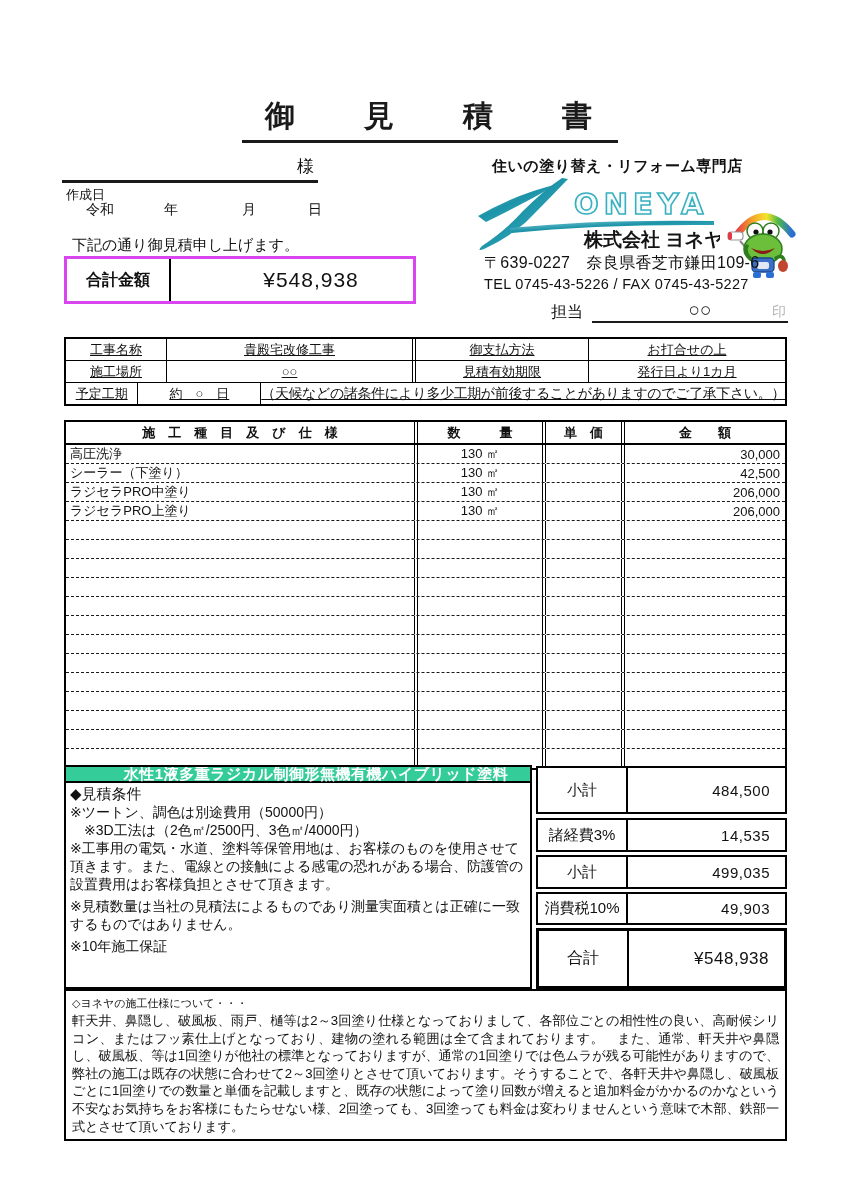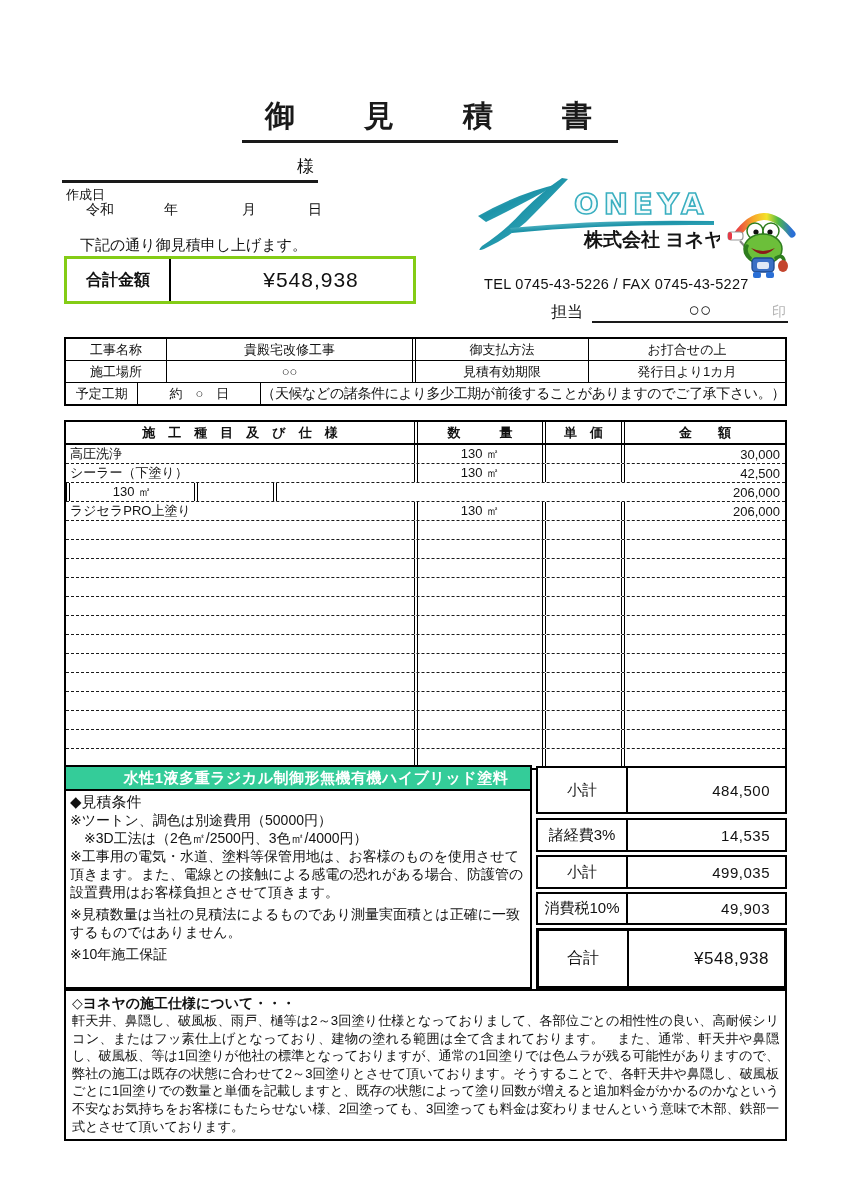--- a/index.html
+++ b/index.html
@@ -15,40 +15,40 @@
     font-size:30px;font-weight:bold;letter-spacing:3px;color:#1a1a1a;
     padding-bottom:3px;border-bottom:1px solid #1a1a1a;}
   .doc-title-rule{left:242px;top:140px;width:376px;height:0;border-top:3px solid #1a1a1a;}
 
   
   .customer-line{left:62px;top:152px;width:256px;height:28px;border-bottom:3px solid #1a1a1a;}
   .customer-suffix{position:absolute;right:4px;bottom:2px;font-size:17px;}
   .created-label{left:66px;top:186px;font-size:13px;}
   .era-row{left:64px;top:201px;width:300px;height:18px;font-size:14px;}
   .era-row span{position:absolute;top:0;}
-  .intro-text{left:80px;top:236px;font-size:15px;}
-  .total-box{left:64px;top:256px;width:346px;height:42px;border:3px solid #84cc16;display:flex;gap:38px;}
+  .intro-text{left:72px;top:236px;font-size:15px;}
+  .total-box{left:64px;top:256px;width:346px;height:42px;border:3px solid #d946ef;display:flex;gap:38px;}
   .total-box .lbl{width:102px;border-right:2px solid #000;display:flex;align-items:center;justify-content:center;
     font-weight:bold;font-size:16px;}
   .total-box .val{flex:1;display:flex;align-items:center;justify-content:center;font-size:21px;letter-spacing:1px;}
 
   
   .tagline{left:492px;top:157px;width:300px;font-size:15px;font-weight:bold;letter-spacing:.5px;}
   .logo-svg{left:468px;top:176px;}
   .frog-svg{left:724px;top:194px;}
   .addr{left:484px;top:253px;font-size:16px;letter-spacing:.3px;}
   .telfax{left:484px;top:276px;font-size:14.5px;letter-spacing:.3px;}
   .contact-label{left:551px;top:302px;font-size:16px;}
   .contact-underline{left:592px;top:321px;width:196px;height:0;border-top:2px solid #1a1a1a;}
   .contact-value{left:640px;top:299px;width:120px;text-align:center;font-size:19px;}
   .seal-mark{left:772px;top:303px;font-size:14px;color:#b5b5b5;}
 
   
   .info-table{left:64px;top:337px;width:723px;border:2px solid #000;box-sizing:border-box;}
-  .info-row{display:flex;height:21px;border-top:1.5px solid #000;}
+  .info-row{display:flex;height:21px;border-top:1.5px solid #000;text-decoration:underline;}
   .info-row:first-child{border-top:none;}
   .info-cell{display:flex;align-items:center;justify-content:center;font-size:13px;
     border-left:1.5px solid #000;box-sizing:border-box;white-space:nowrap;overflow:visible;}
   .info-cell:first-child{border-left:none;}
   .info-cell.dbl{border-left:4px double #000;}
 
   
   .items-table{left:64px;top:420px;width:723px;border:2px solid #000;box-sizing:border-box;}
   .irow{display:flex;height:19px;border-bottom:1px dashed #1a1a1a;box-sizing:border-box;}
   .irow.head{height:23px;border-bottom:2px solid #000;font-weight:bold;font-size:14px;}
@@ -57,38 +57,38 @@
   .c-desc{width:348px;padding-left:4px;}
   .c-qty{width:128px;justify-content:center;border-left:4px double #000;}
   .c-unit{width:79px;justify-content:center;border-left:4px double #000;}
   .c-amt{flex:1;justify-content:flex-end;padding-right:5px;border-left:4px double #000;}
   .irow.head .c-desc{justify-content:center;padding-left:0;}
 
   
   .notes-box{left:64px;top:765px;width:468px;height:224px;border:2px solid #000;box-sizing:border-box;overflow:hidden;}
   .biko-line{height:25px;border-bottom:2px solid #000;box-sizing:border-box;display:flex;align-items:center;
     padding-left:28px;font-size:15px;white-space:nowrap;}
-  .paint-band{height:24px;border-bottom:2px solid #000;box-sizing:border-box;display:flex;align-items:center;justify-content:center;
+  .paint-band{height:16px;border-bottom:2px solid #000;box-sizing:border-box;display:flex;align-items:center;justify-content:center;
     color:#fff;font-weight:bold;font-size:15px;letter-spacing:.5px;white-space:nowrap;padding-left:36px;}
   .cond{font-size:14px;line-height:18px;padding:2px 4px 0 4px;}
   .cond .t{font-size:15px;}
   .cond .m{margin-top:4px;}
 
   
   .sum-box{left:536px;width:251px;border:2px solid #000;box-sizing:border-box;display:flex;background:#fff;}
   .sum-box .sl{width:88px;border-right:2px solid #000;display:flex;align-items:center;justify-content:center;
     font-size:15px;white-space:nowrap;text-align:right;}
   .sum-box .sv{flex:1;display:flex;align-items:center;justify-content:flex-end;padding-right:15px;font-size:15px;letter-spacing:.5px;}
   .sum-box.total{border-width:3px;}
   .sum-box.total .sl{font-size:16px;}
   .sum-box.total .sv{font-size:17px;}
 
   
   .footer-box{left:64px;top:989px;width:723px;height:152px;border:2px solid #000;box-sizing:border-box;padding:3px 6px;}
-  .footer-title{font-size:14px;line-height:18px;font-weight:bold;}
+  .footer-title{font-size:11px;line-height:18px;}
   .footer-body{font-size:13.2px;line-height:17.6px;text-align:justify;letter-spacing:-.2px;}
 </style>
 </head>
 <body>
 
 <div class="page">
 
   <div class="abs doc-title">御　　見　　積　　書</div>
   <div class="abs doc-title-rule"></div>
 
@@ -101,20 +101,21 @@
     <span style="left:100px">年</span>
     <span style="left:178px">月</span>
     <span style="left:244px">日</span>
   </div>
   <div class="abs intro-text">下記の通り御見積申し上げます。</div>
   <div class="abs total-box">
     <div class="lbl">合計金額</div>
     <div class="val">¥548,938</div>
   </div>
 
+  <div class="abs tagline">住いの塗り替え・リフォーム専門店</div>
 
   <svg class="abs logo-svg" width="252" height="76" viewBox="0 0 252 76">
     <defs>
       <linearGradient id="tg" x1="0" y1="0" x2="1" y2="1">
         <stop offset="0" stop-color="#8fd8e0"></stop>
         <stop offset="0.45" stop-color="#1d93a8"></stop>
         <stop offset="1" stop-color="#46b9c9"></stop>
       </linearGradient>
     </defs>
     <g>
@@ -152,20 +153,21 @@
       <rect x="28" y="64" width="22" height="14" rx="4" fill="#3a6fc4" stroke="#1d4a8f" stroke-width="1.3"></rect>
       <rect x="33" y="68" width="12" height="7" rx="2" fill="#fff" opacity="0.85"></rect>
       <path d="M26 64 Q20 58 23 52" fill="none" stroke="#2e7d1e" stroke-width="3.5" stroke-linecap="round"></path>
       <path d="M52 64 Q58 60 60 66" fill="none" stroke="#2e7d1e" stroke-width="3.5" stroke-linecap="round"></path>
       <ellipse cx="59" cy="72" rx="5" ry="6" fill="#c4452e"></ellipse>
       <rect x="29" y="78" width="8" height="6" rx="2" fill="#2a6fd6"></rect>
       <rect x="42" y="78" width="8" height="6" rx="2" fill="#2a6fd6"></rect>
     </g>
   </svg>
 
+  <div class="abs addr">〒639-0227　奈良県香芝市鎌田109-6</div>
   <div class="abs telfax">TEL 0745-43-5226 / FAX 0745-43-5227</div>
   <div class="abs contact-label">担当</div>
   <div class="abs contact-underline"></div>
   <div class="abs contact-value">○○</div>
   <div class="abs seal-mark">印</div>
 
   <div class="abs info-table">
     <div class="info-row">
       <div class="info-cell" style="width:100px">工事名称</div>
       <div class="info-cell" style="width:246px">貴殿宅改修工事</div>
@@ -198,20 +200,21 @@
       <div class="c-unit"></div>
       <div class="c-amt">30,000</div>
     </div>
     <div class="irow">
       <div class="c-desc">シーラー（下塗り）</div>
       <div class="c-qty">130 ㎡</div>
       <div class="c-unit"></div>
       <div class="c-amt">42,500</div>
     </div>
     <div class="irow">
+      <div class="c-desc">ラジセラPRO中塗り</div>
       <div class="c-qty">130 ㎡</div>
       <div class="c-unit"></div>
       <div class="c-amt">206,000</div>
     </div>
     <div class="irow">
       <div class="c-desc">ラジセラPRO上塗り</div>
       <div class="c-qty">130 ㎡</div>
       <div class="c-unit"></div>
       <div class="c-amt">206,000</div>
     </div>

